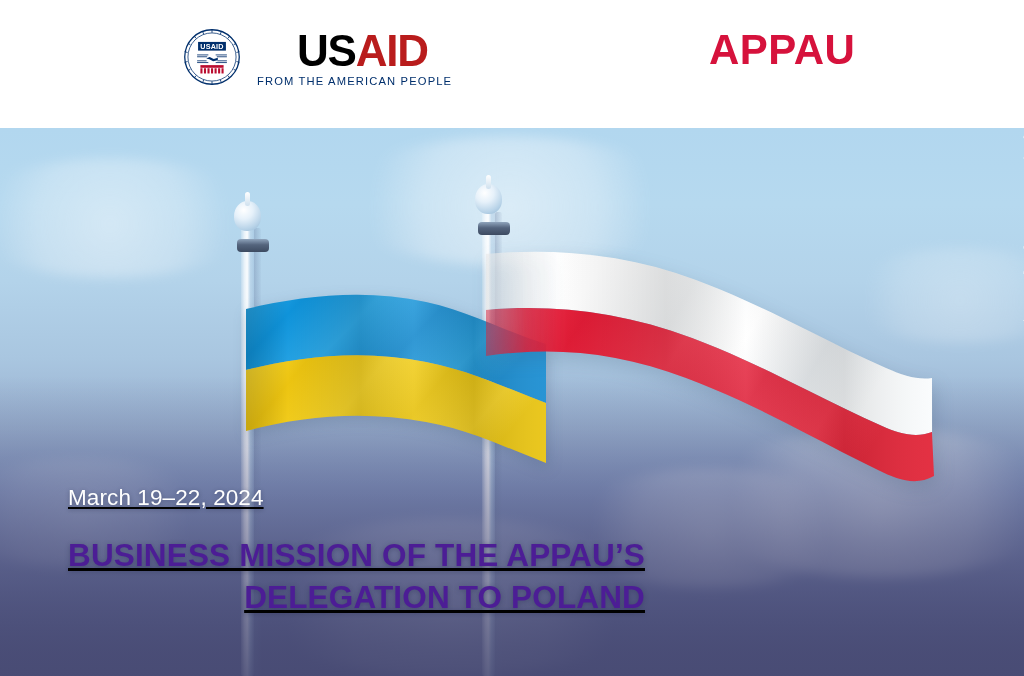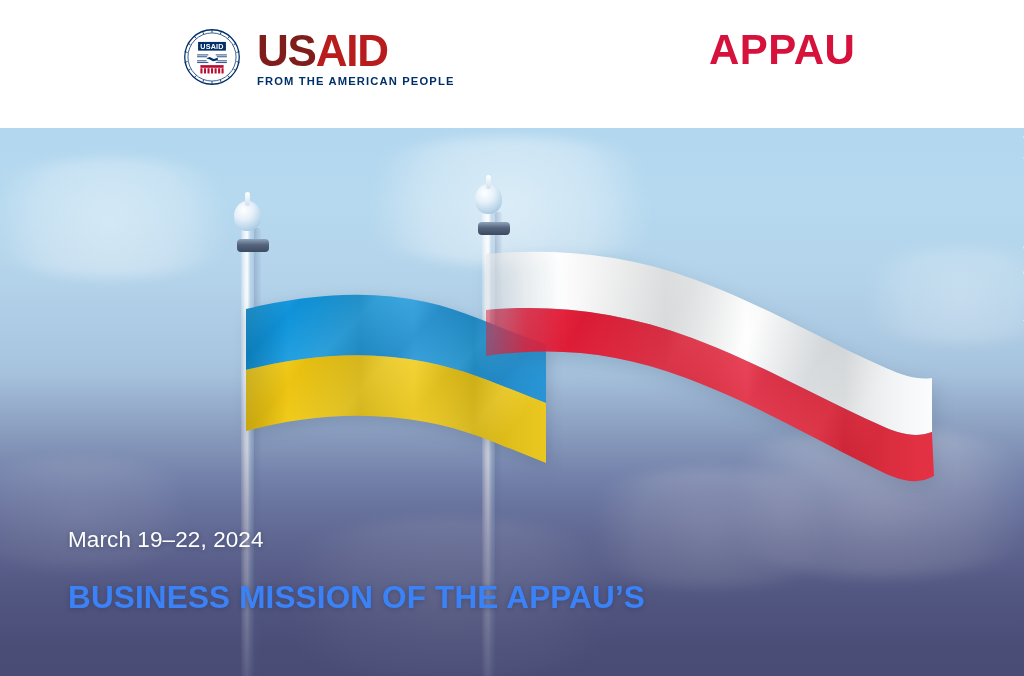--- a/index.html
+++ b/index.html
@@ -16,24 +16,24 @@
   .usaid-logo {
     position:absolute; left:183px; top:27px;
     display:flex; align-items:center; gap:16px;
   }
   .usaid-seal { width:58px; height:58px; position:relative; flex:0 0 auto; }
   .usaid-wordmark { position:relative; padding-top:2px; }
   .usaid-word {
     font-size:44px; font-weight:bold; letter-spacing:-1.2px; line-height:1;
     font-family:"Liberation Sans", sans-serif;
   }
-  .usaid-word .us { color:#7f1d1d; }
+  .usaid-word .us { color:#000000;margin-left:40px; }
   .usaid-word .aid { color:#b91c1c; }
   .usaid-tagline {
-    color:#002f6c; font-size:11.2px; font-weight:bold; letter-spacing:1.15px;
+    color:#002f6c; font-size:11.2px; font-weight:normal; letter-spacing:1.15px;
     margin-top:3px; line-height:1;
   }
   .appau-logo {
     position:absolute; left:709px; top:29px;
     color:#d6123c; font-size:42px; font-weight:bold; letter-spacing:0.5px; line-height:1;
   }
 
   
   .hero {
     position:absolute; left:0; top:128px; width:1024px; height:548px; overflow:hidden;
@@ -112,28 +112,28 @@
     position:absolute; left:246px; top:147px; width:300px; height:200px;
     z-index:6; filter:drop-shadow(2px 5px 7px rgba(60,85,115,0.25));
   }
   
   .flag-pl {
     position:absolute; left:486px; top:90px; width:450px; height:280px;
     z-index:8; filter:drop-shadow(3px 7px 9px rgba(60,85,115,0.22));
   }
 
   
-  .copy { position:absolute; left:68px; bottom:57px; z-index:20; }
+  .copy { position:absolute; left:68px; bottom:57px; z-index:20;text-decoration:underline; }
   .event-date {
     color:#ffffff; font-size:22.5px; font-weight:normal; line-height:1;
     letter-spacing:0.1px; margin-bottom:26px;
     text-shadow:0 1px 4px rgba(40,48,80,0.45);
   }
   .headline {
-    color:#3b82f6; font-size:31.5px; font-weight:bold; line-height:1.33;
+    color:#4c1d95; font-size:31.5px; font-weight:bold; line-height:1.33;
     letter-spacing:0.15px; text-transform:uppercase;
     text-shadow:0 1px 5px rgba(40,48,80,0.42);
     text-align:right;
   }
   .headline-line { display:block; white-space:nowrap; }
 
   
   .credit {
     position:absolute; right:1px; top:212px; z-index:25;
     transform-origin:100% 0; transform:rotate(90deg) translate(0,-100%);
@@ -340,17 +340,18 @@
     </div>
 
     <div class="sky-deep"></div>
 
     <div class="credit">Image: Freepik.com. This cover has been designed using assets from Freepik.com</div>
 
     <div class="copy">
       <div class="event-date">March 19–22, 2024</div>
       <div class="headline">
         <span class="headline-line">BUSINESS MISSION OF THE APPAU’S</span>
+        <span class="headline-line">DELEGATION TO POLAND</span>
       </div>
     </div>
 
   </div>
 </div>
 
 </body></html>

